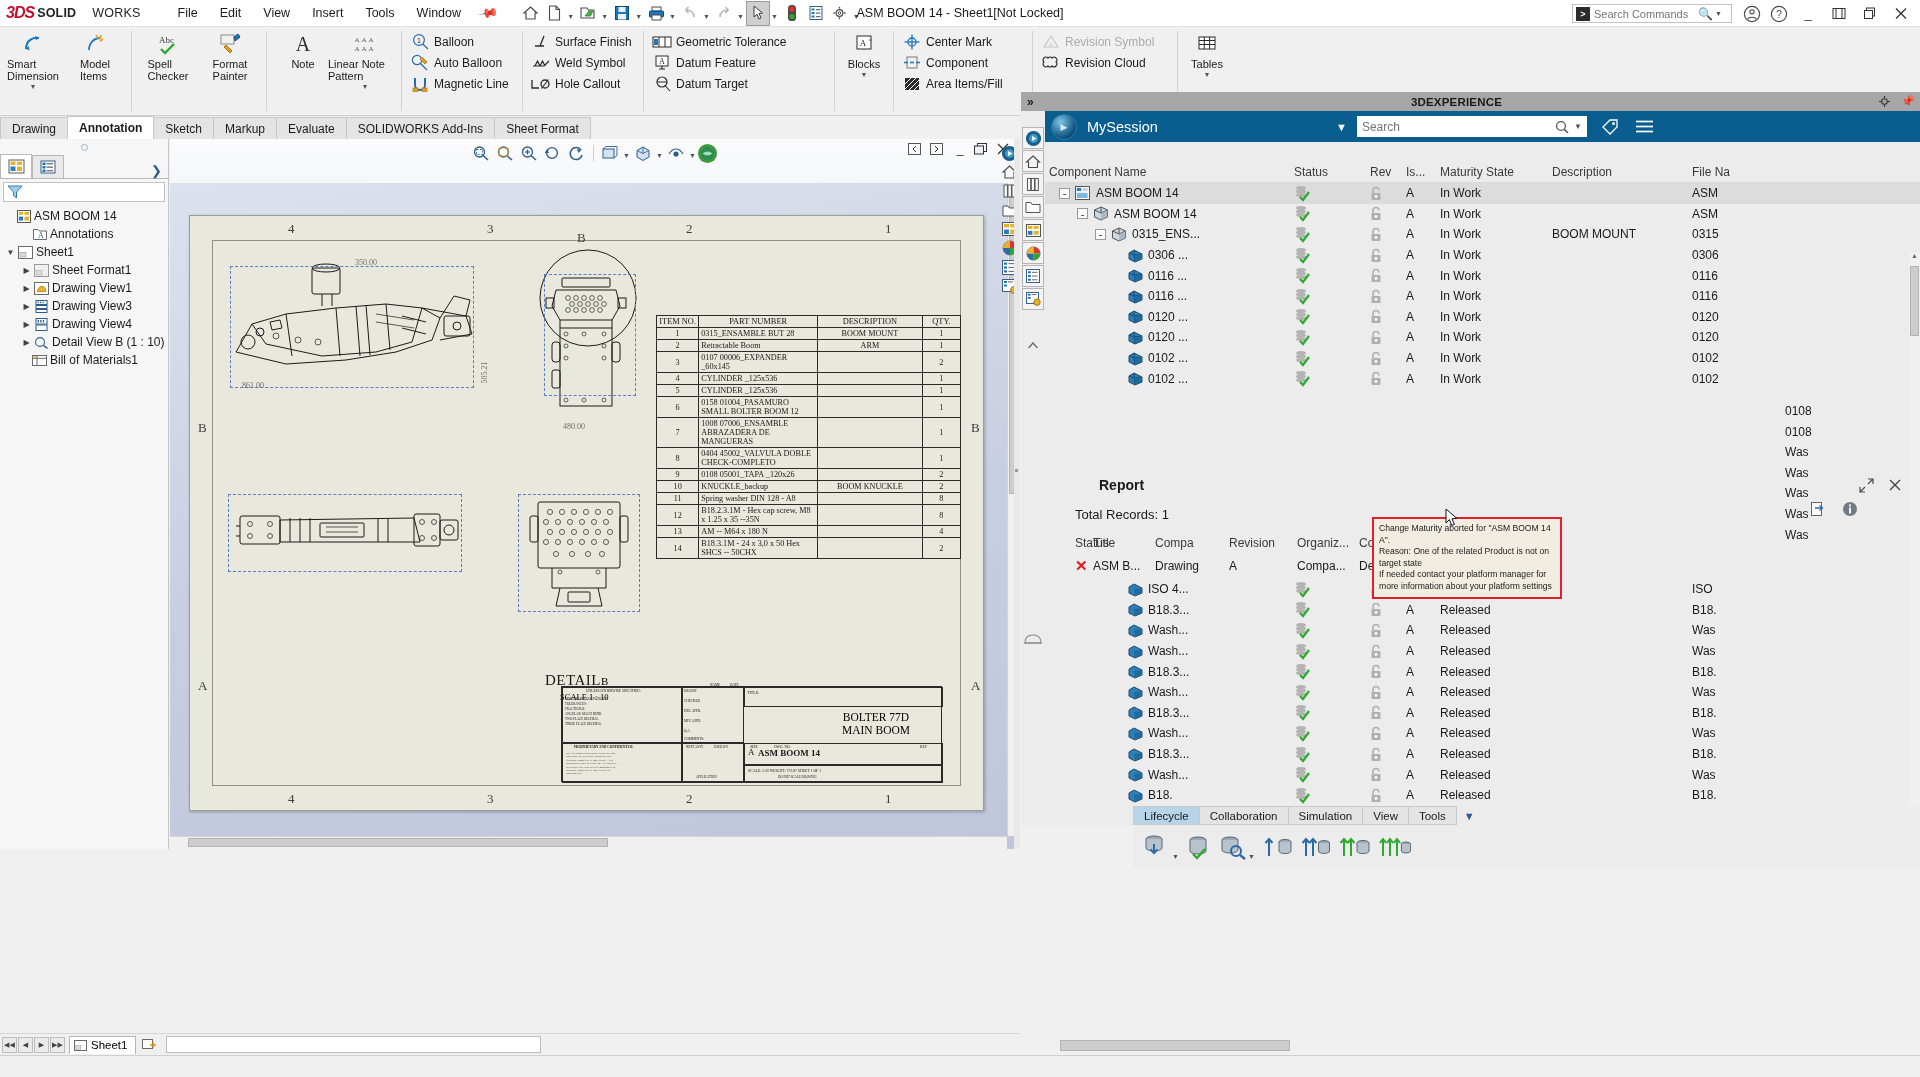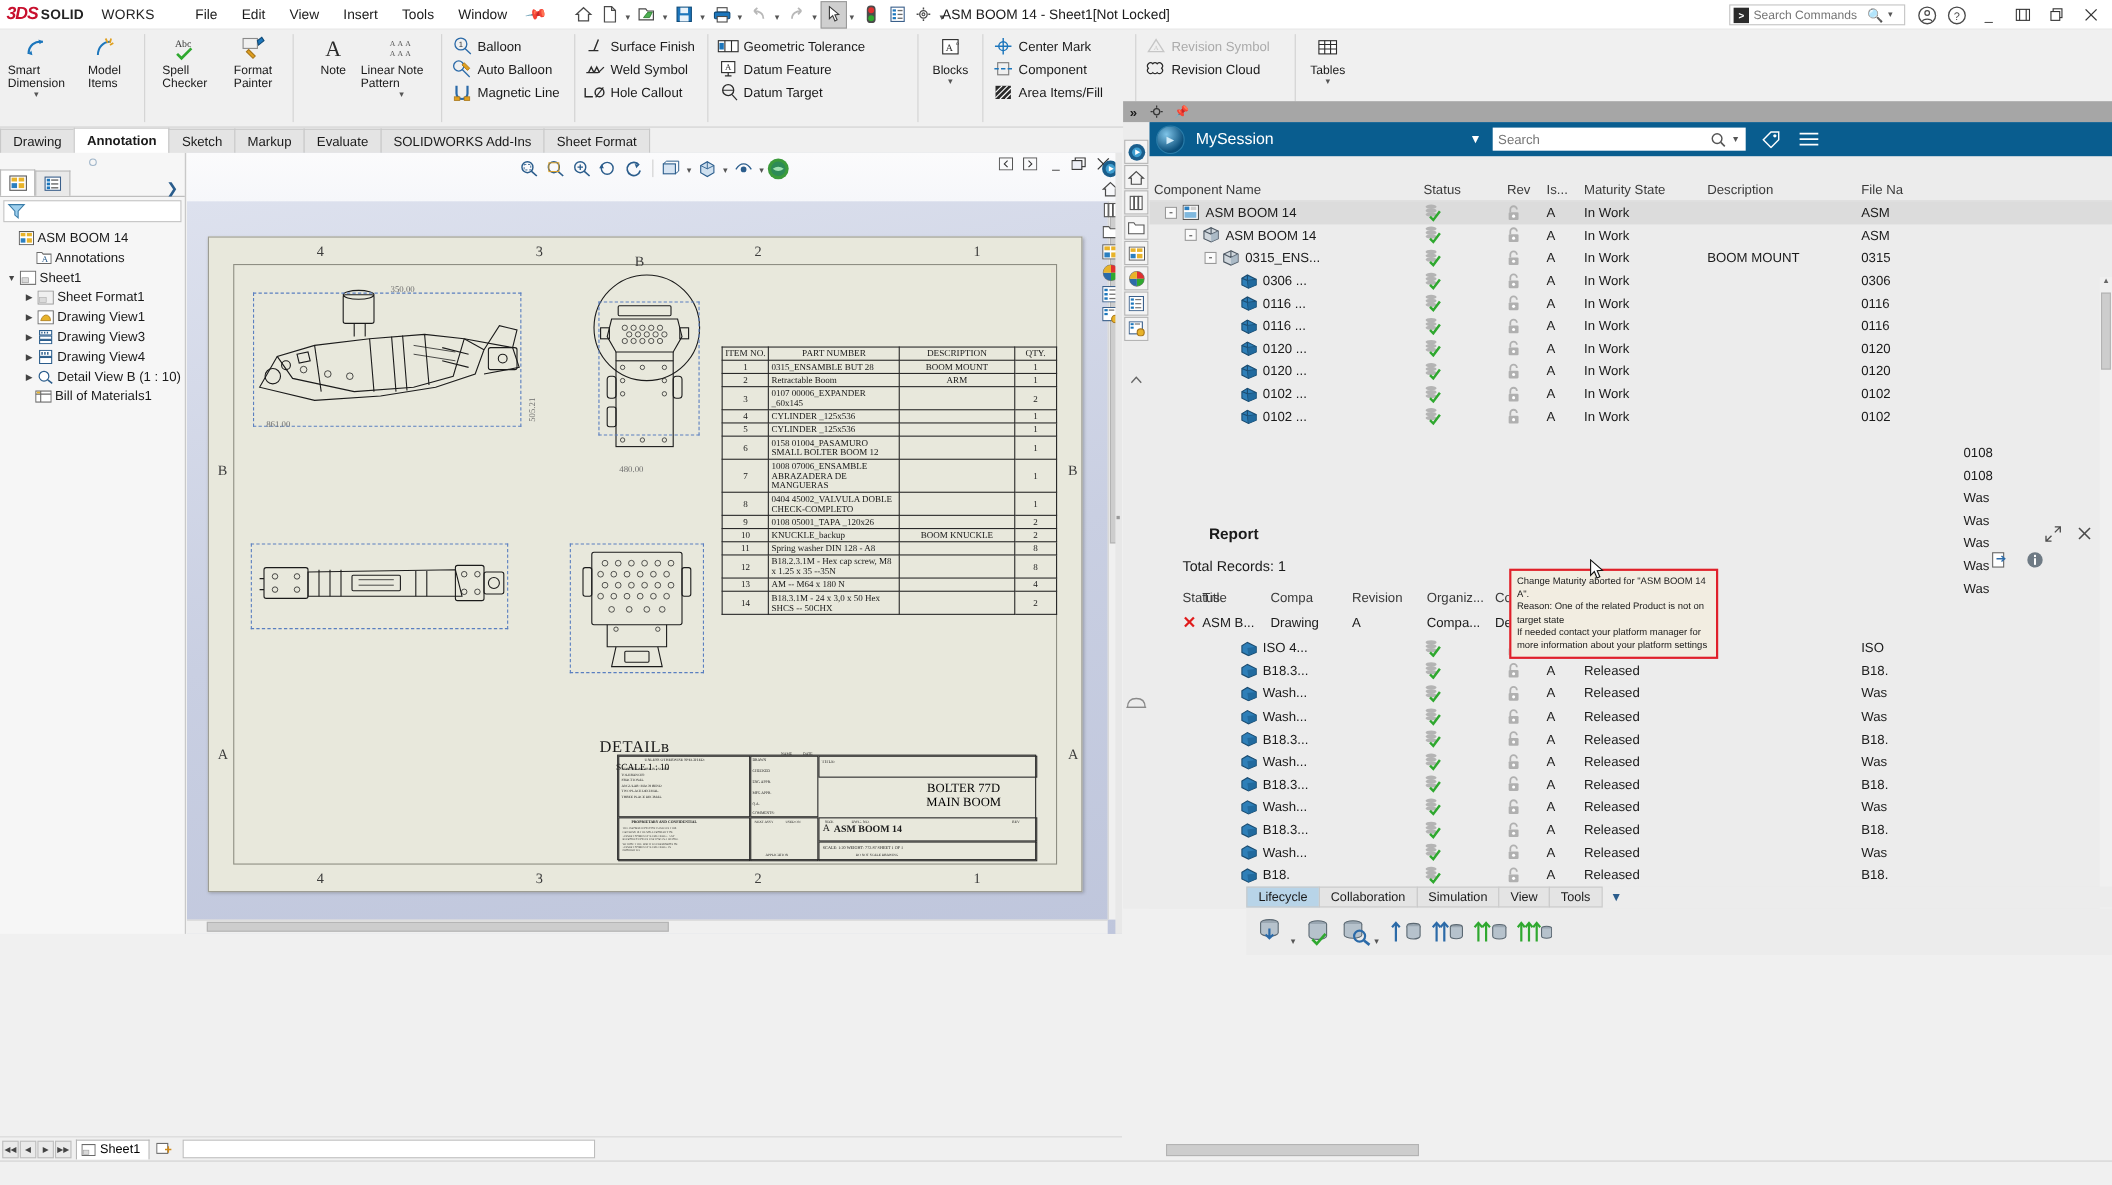--- a/index.html
+++ b/index.html
@@ -1423,20 +1423,21 @@
     </div>
   </div>
 
   <div class="dragline">
       <div class="dot3"></div>
     </div>
 
   <div class="dxpanel">
     <div class="dx-caption">
       <span class="chv">»</span>
+      <span class="cap-title">3DEXPERIENCE</span>
       <span class="cc">
         <svg width="13" height="13" viewBox="0 0 13 13">
             <circle cx="6.5" cy="6.5" r="2.8" fill="none" stroke="#333" stroke-width="1.1"></circle>
             <g stroke="#333" stroke-width="1.1">
               <line x1="6.5" y1="1" x2="6.5" y2="3"></line>
               <line x1="6.5" y1="10" x2="6.5" y2="12"></line>
               <line x1="1" y1="6.5" x2="3" y2="6.5"></line>
               <line x1="10" y1="6.5" x2="12" y2="6.5"></line>
             </g>
           </svg>

